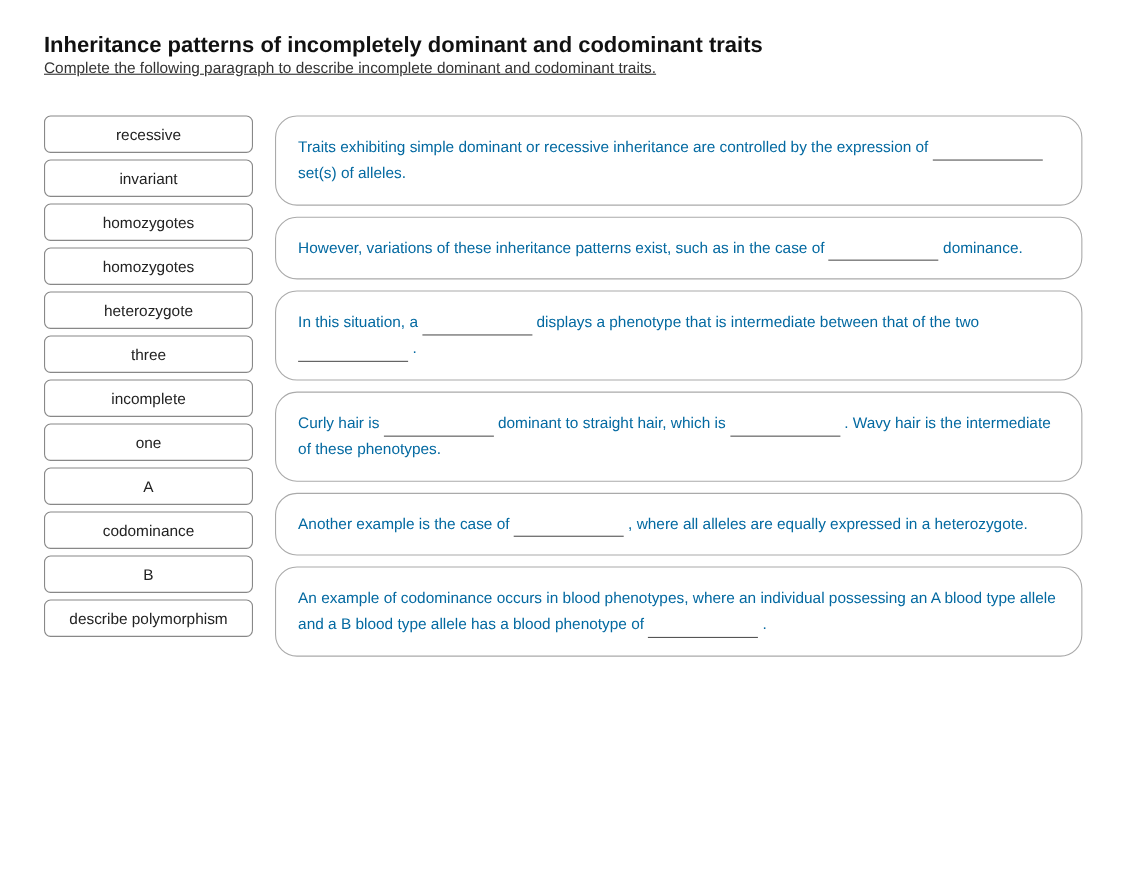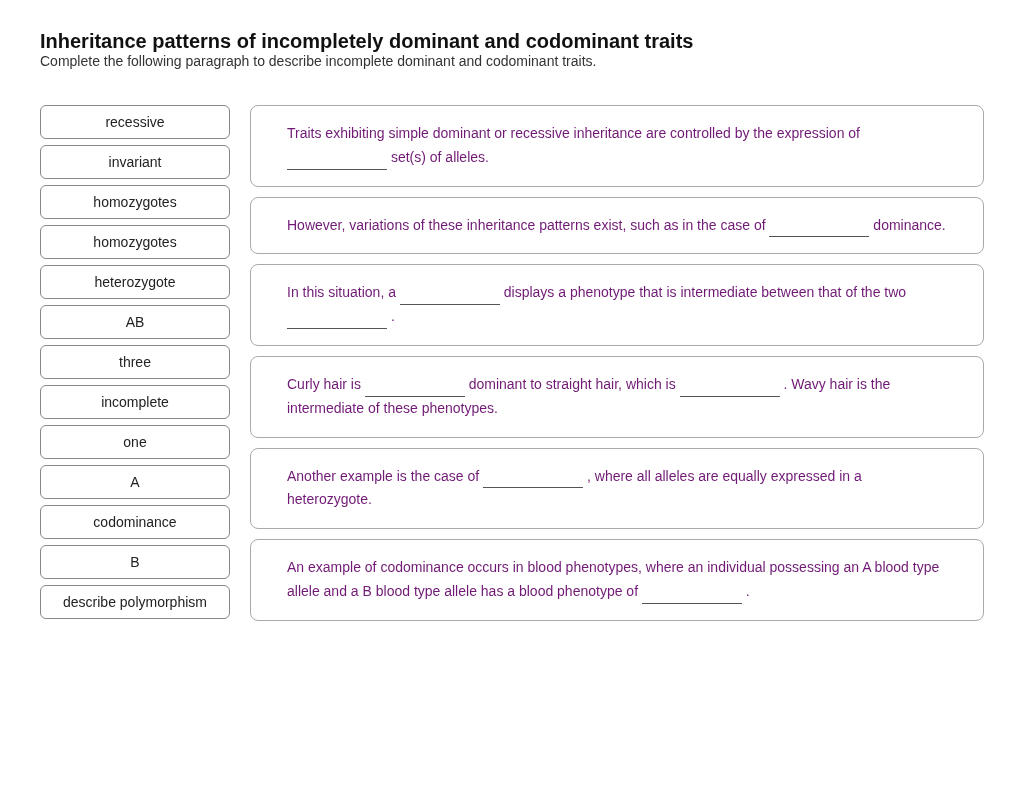--- a/index.html
+++ b/index.html
@@ -19,20 +19,21 @@
     h1 {
       font-size: 20px;
       font-weight: bold;
       color: #111;
     }
 
     .instructions {
       font-size: 14px;
       margin-bottom: 24px;
       color: #333;
+      text-decoration: underline;
     }
 
     .main-layout {
       display: flex;
       flex-direction: row;
       gap: 0;
       align-items: flex-start;
       margin-top: 36px;
     }
 
@@ -58,26 +59,26 @@
 
     .right-panel {
       display: flex;
       flex-direction: column;
       gap: 10px;
       flex: 1;
     }
 
     .sentence-box {
       border: 1.5px solid #aaa;
-      border-radius: 8px;
-      padding: 16px 36px;
+      border-radius: 20px;
+      padding: 16px 20px;
       background: #fff;
       font-size: 14px;
       line-height: 1.7;
-      color: #701a75;
+      color: #0369a1;
     }
 
     .blank {
       display: inline-block;
       border-bottom: 1.5px solid #555;
       min-width: 100px;
       height: 1.1em;
       vertical-align: bottom;
     }
   </style>
@@ -90,21 +91,20 @@
 
 <div class="main-layout">
 
   <div class="left-panel">
 
   <div class="word-card">recessive</div>
       <div class="word-card">invariant</div>
       <div class="word-card">homozygotes</div>
       <div class="word-card">homozygotes</div>
       <div class="word-card">heterozygote</div>
-      <div class="word-card">AB</div>
       <div class="word-card">three</div>
       <div class="word-card">incomplete</div>
       <div class="word-card">one</div>
       <div class="word-card">A</div>
       <div class="word-card">codominance</div>
       <div class="word-card">B</div>
       <div class="word-card">describe polymorphism</div>
     </div>
 
   <div class="right-panel">

